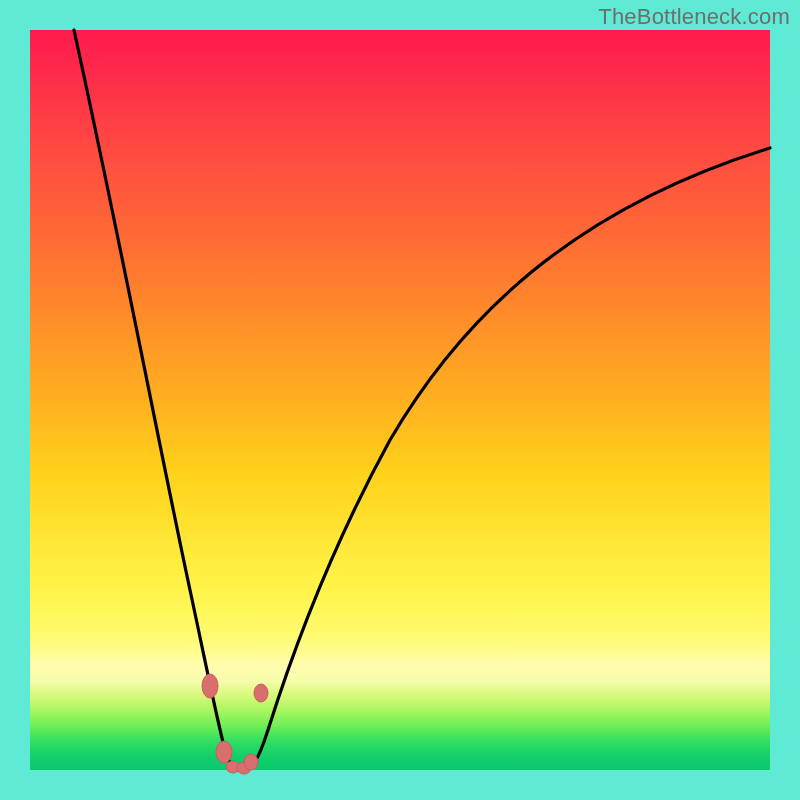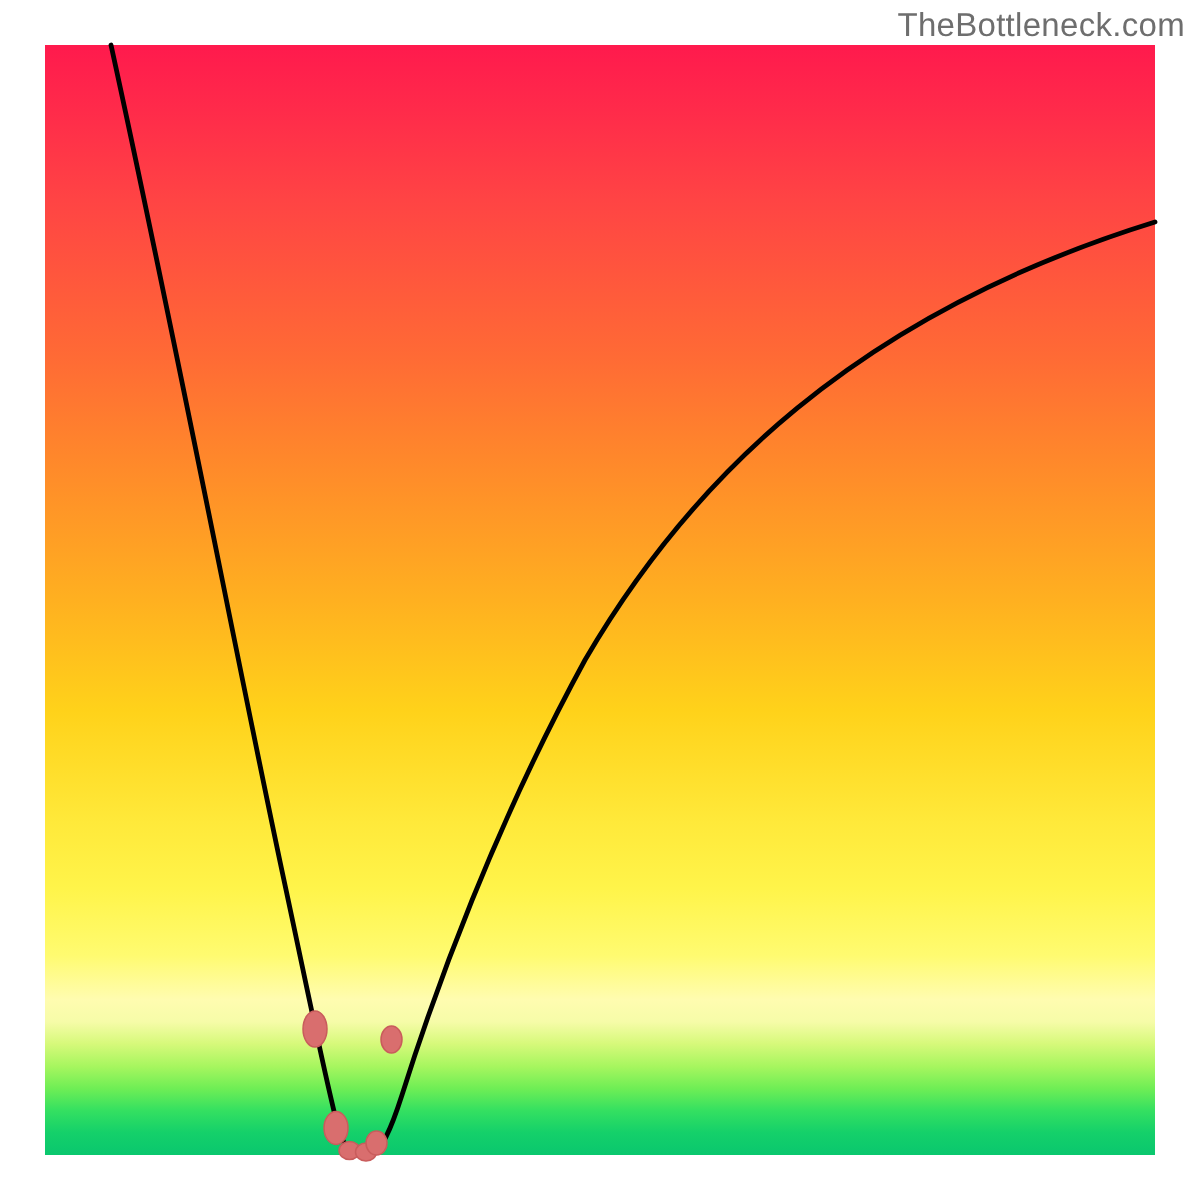--- a/index.html
+++ b/index.html
@@ -10,21 +10,21 @@
     background: #000;
     overflow: hidden;
     font-family: Arial, Helvetica, sans-serif;
   }
   .frame {
     position: absolute;
     top: 0;
     left: 0;
     width: 800px;
     height: 800px;
-    background: #ffffff;
+    background: #5eead4;
   }
   .plot-area {
     position: absolute;
     top: 30px;
     left: 30px;
     width: 740px;
     height: 740px;
     background: linear-gradient(to bottom,
       #ff1a4d 0%,
       #ff2b4a 6%,

